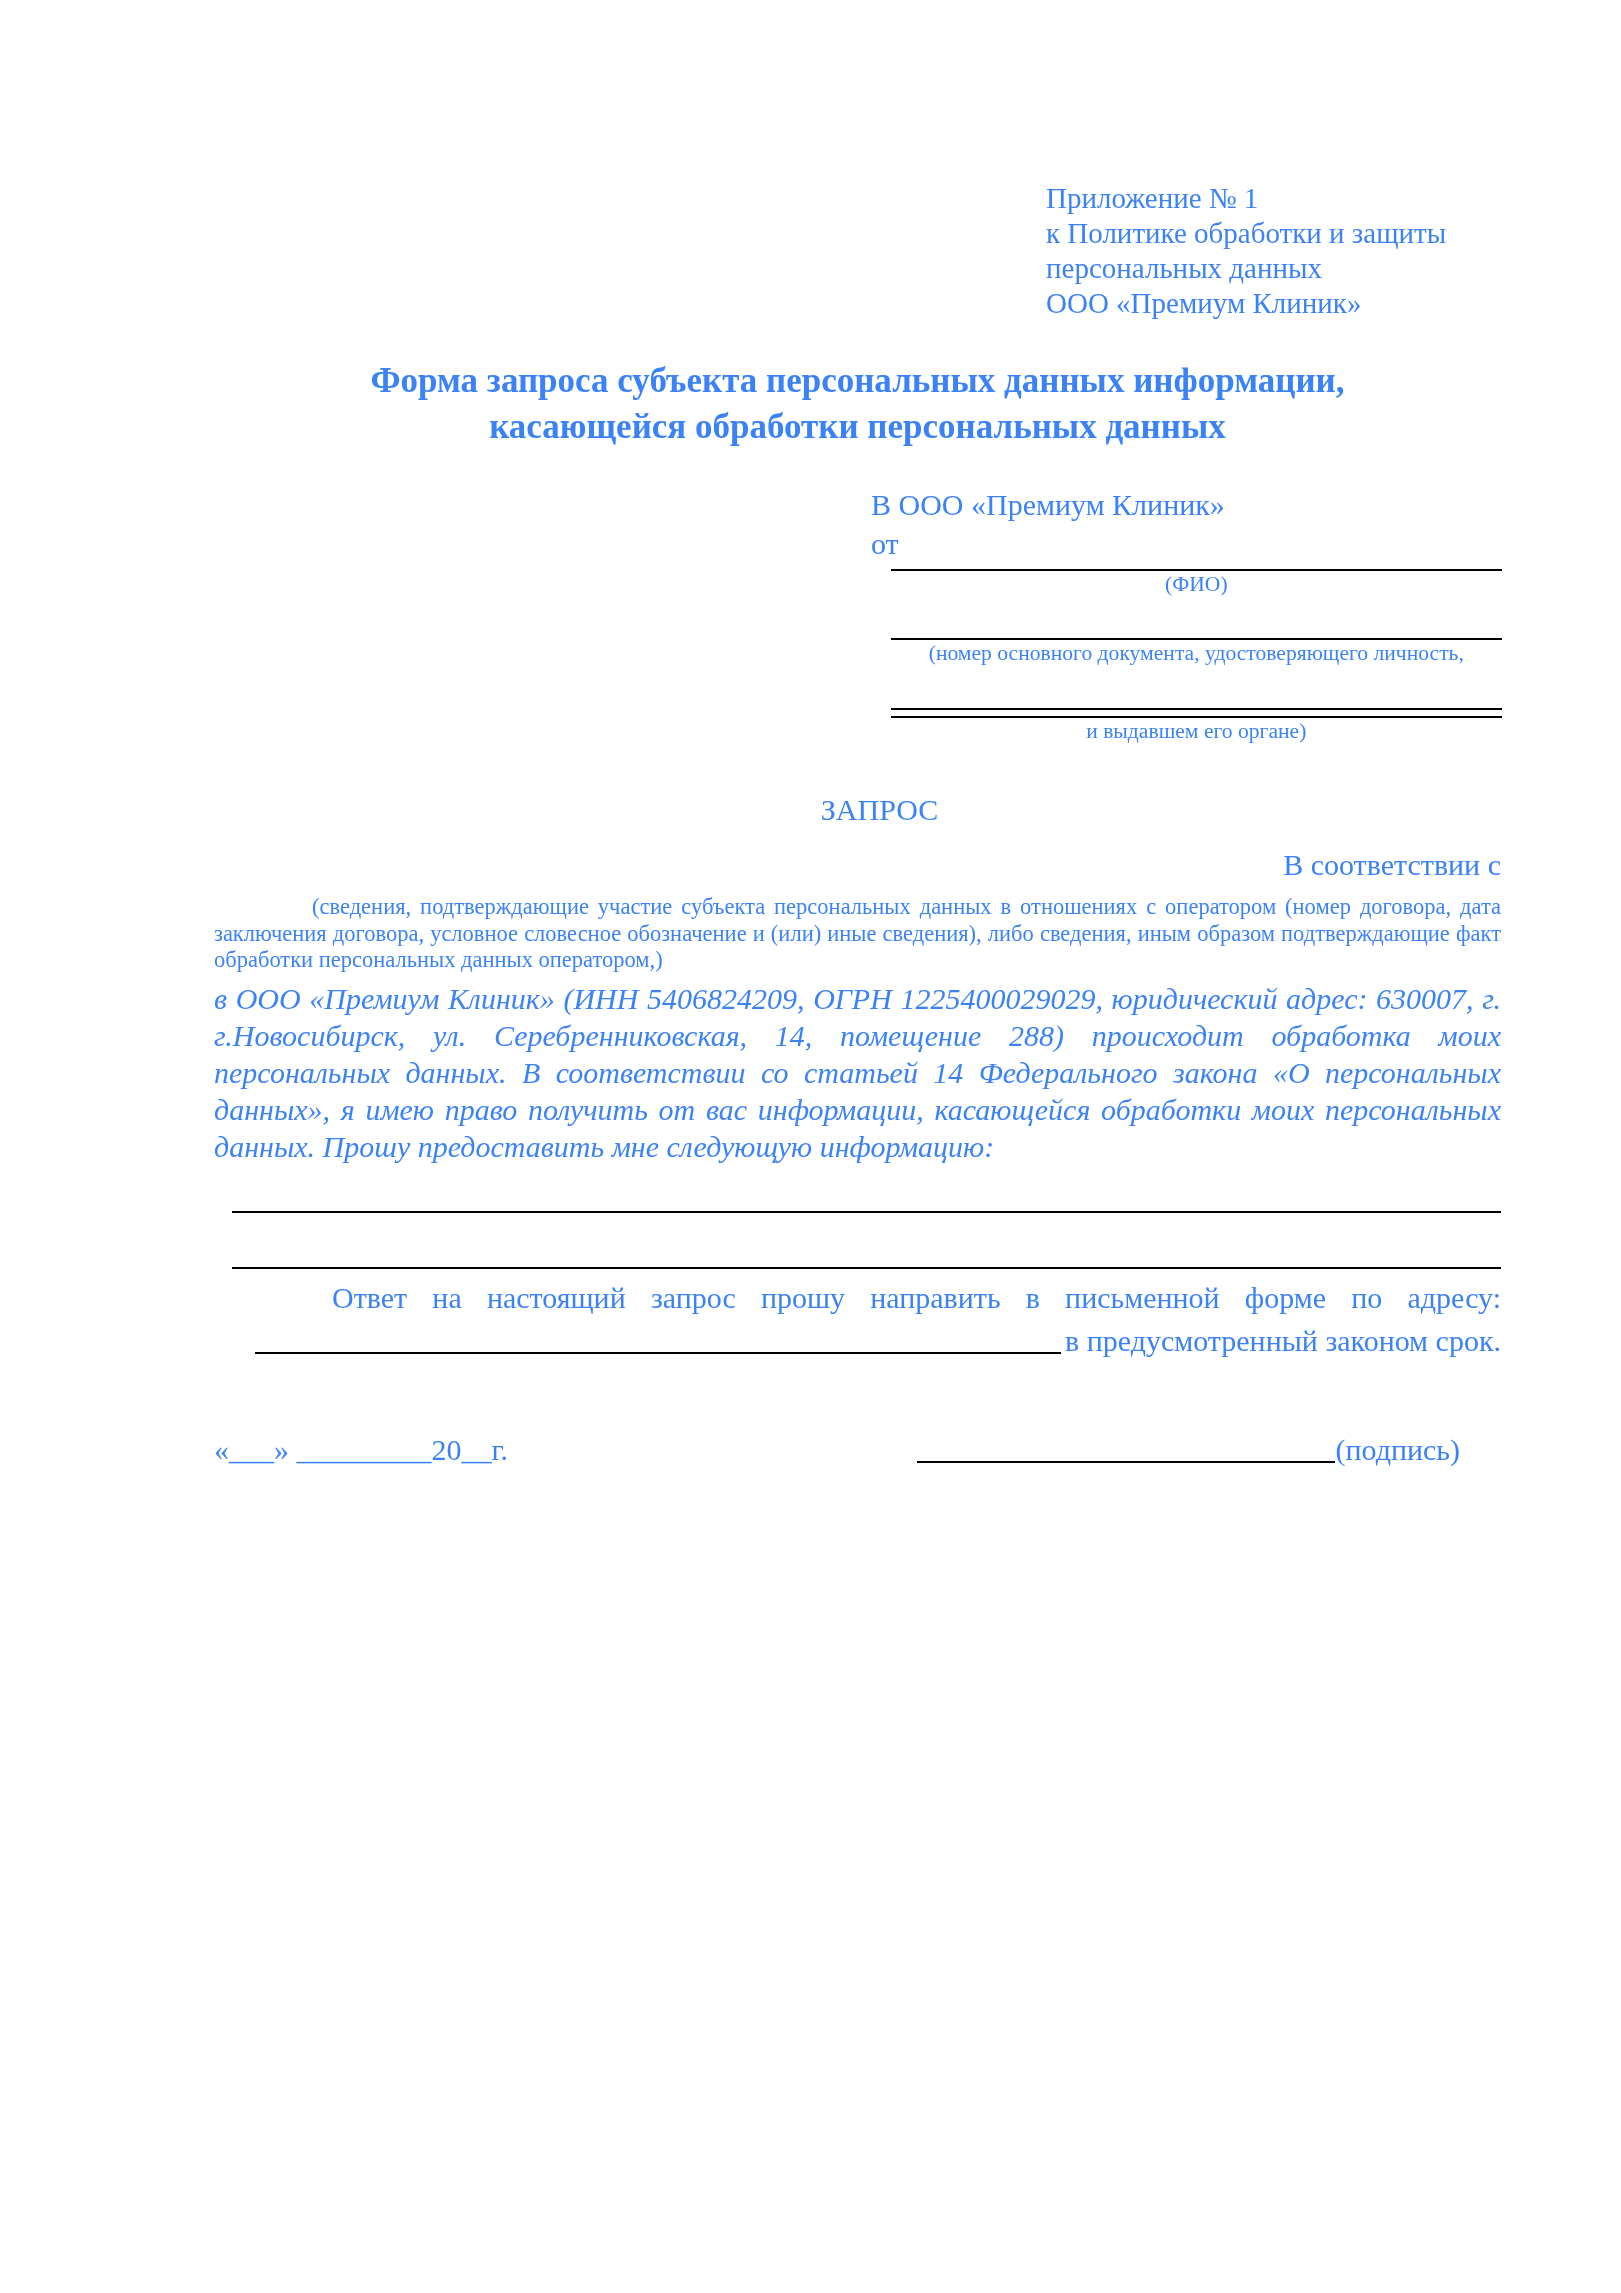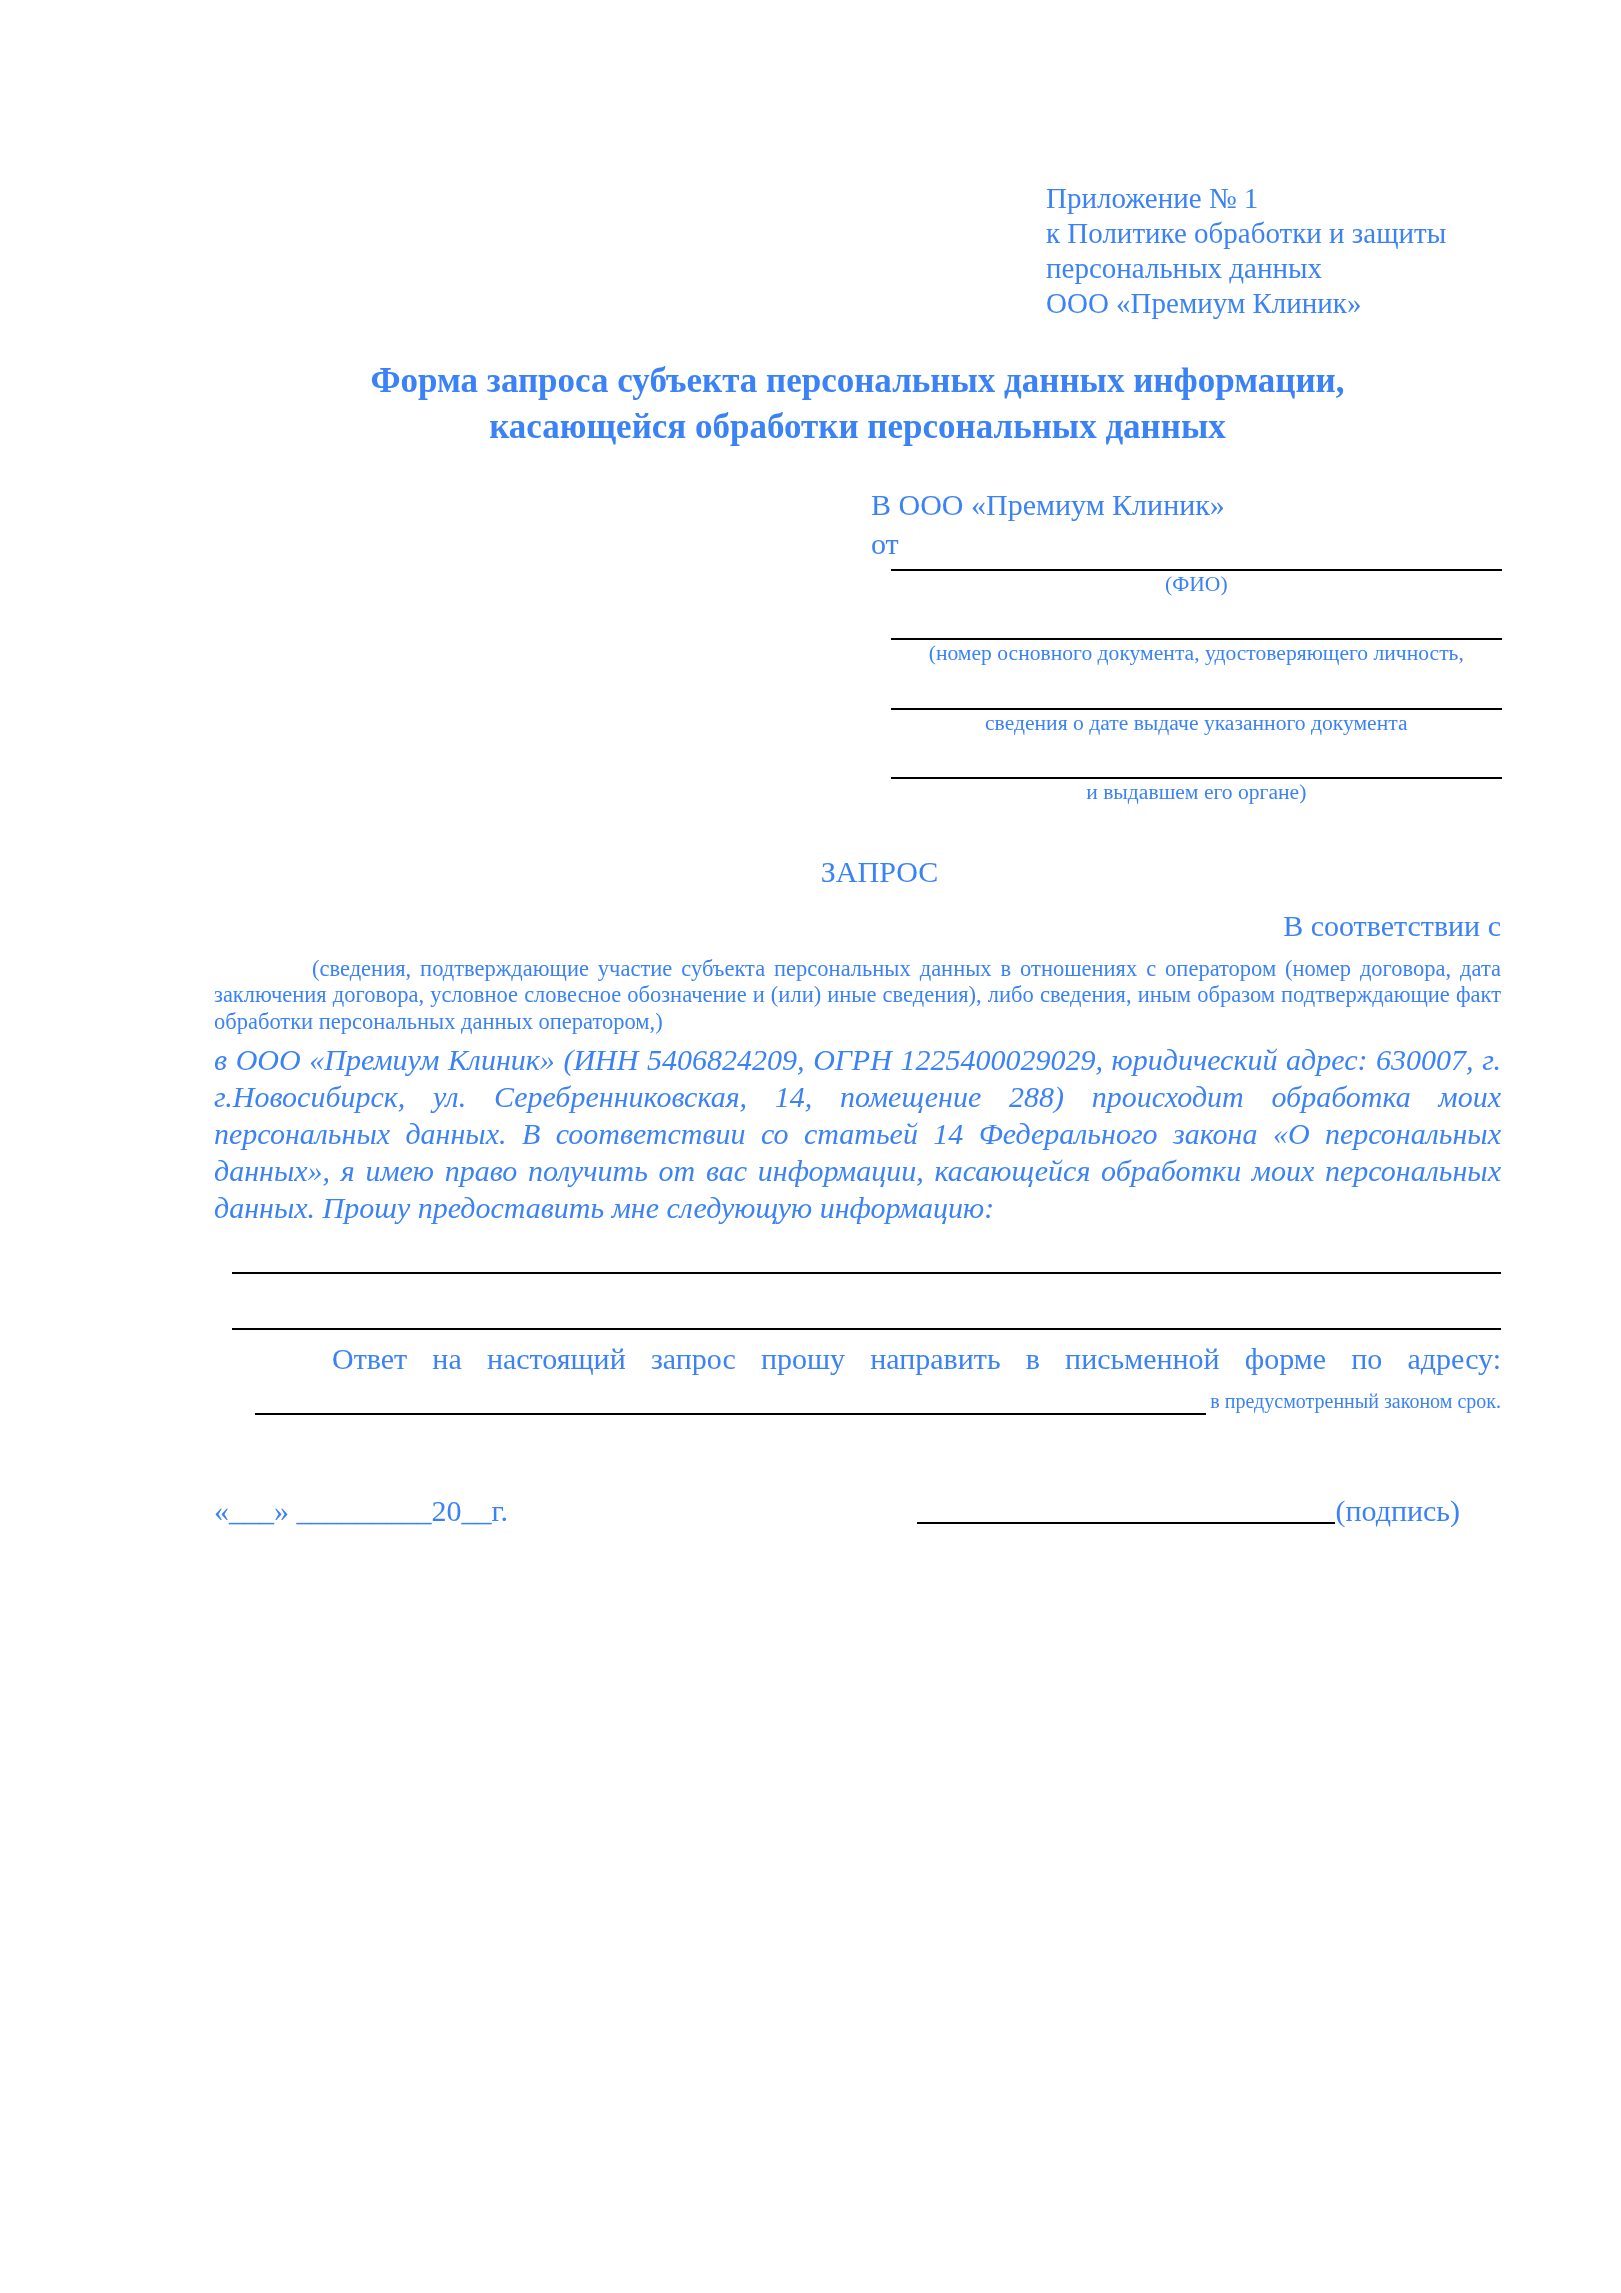--- a/index.html
+++ b/index.html
@@ -116,21 +116,21 @@
   .reply-par {
     margin-top: 9.8px;
     font-size: 30px;
     line-height: 37px;
     text-align: justify;
     text-align-last: justify;
     text-indent: 118px;
   }
   .reply-tail-row {
     display: flex;
-    font-size: 20px;
+    font-size: 30px;
     line-height: 37px;
     margin-top: 5.9px;
   }
   .tail-line {
     flex: 1;
     border-bottom: 2.9px solid #000;
     margin-left: 41px;
     margin-right: 3.9px;
     margin-bottom: 4.9px;
   }
@@ -184,21 +184,20 @@
       <div class="field-caption">(ФИО)</div>
     </div>
 
     <div class="field">
       <div class="field-line"></div>
       <div class="field-caption">(номер основного документа, удостоверяющего личность,</div>
     </div>
 
     <div class="field">
       <div class="field-line"></div>
-      <div class="field-caption">сведения о дате выдаче указанного документа</div>
     </div>
 
     <div class="field">
       <div class="field-line"></div>
       <div class="field-caption">и выдавшем его органе)</div>
     </div>
   </div>
 
   <div class="request-heading">ЗАПРОС</div>
 

